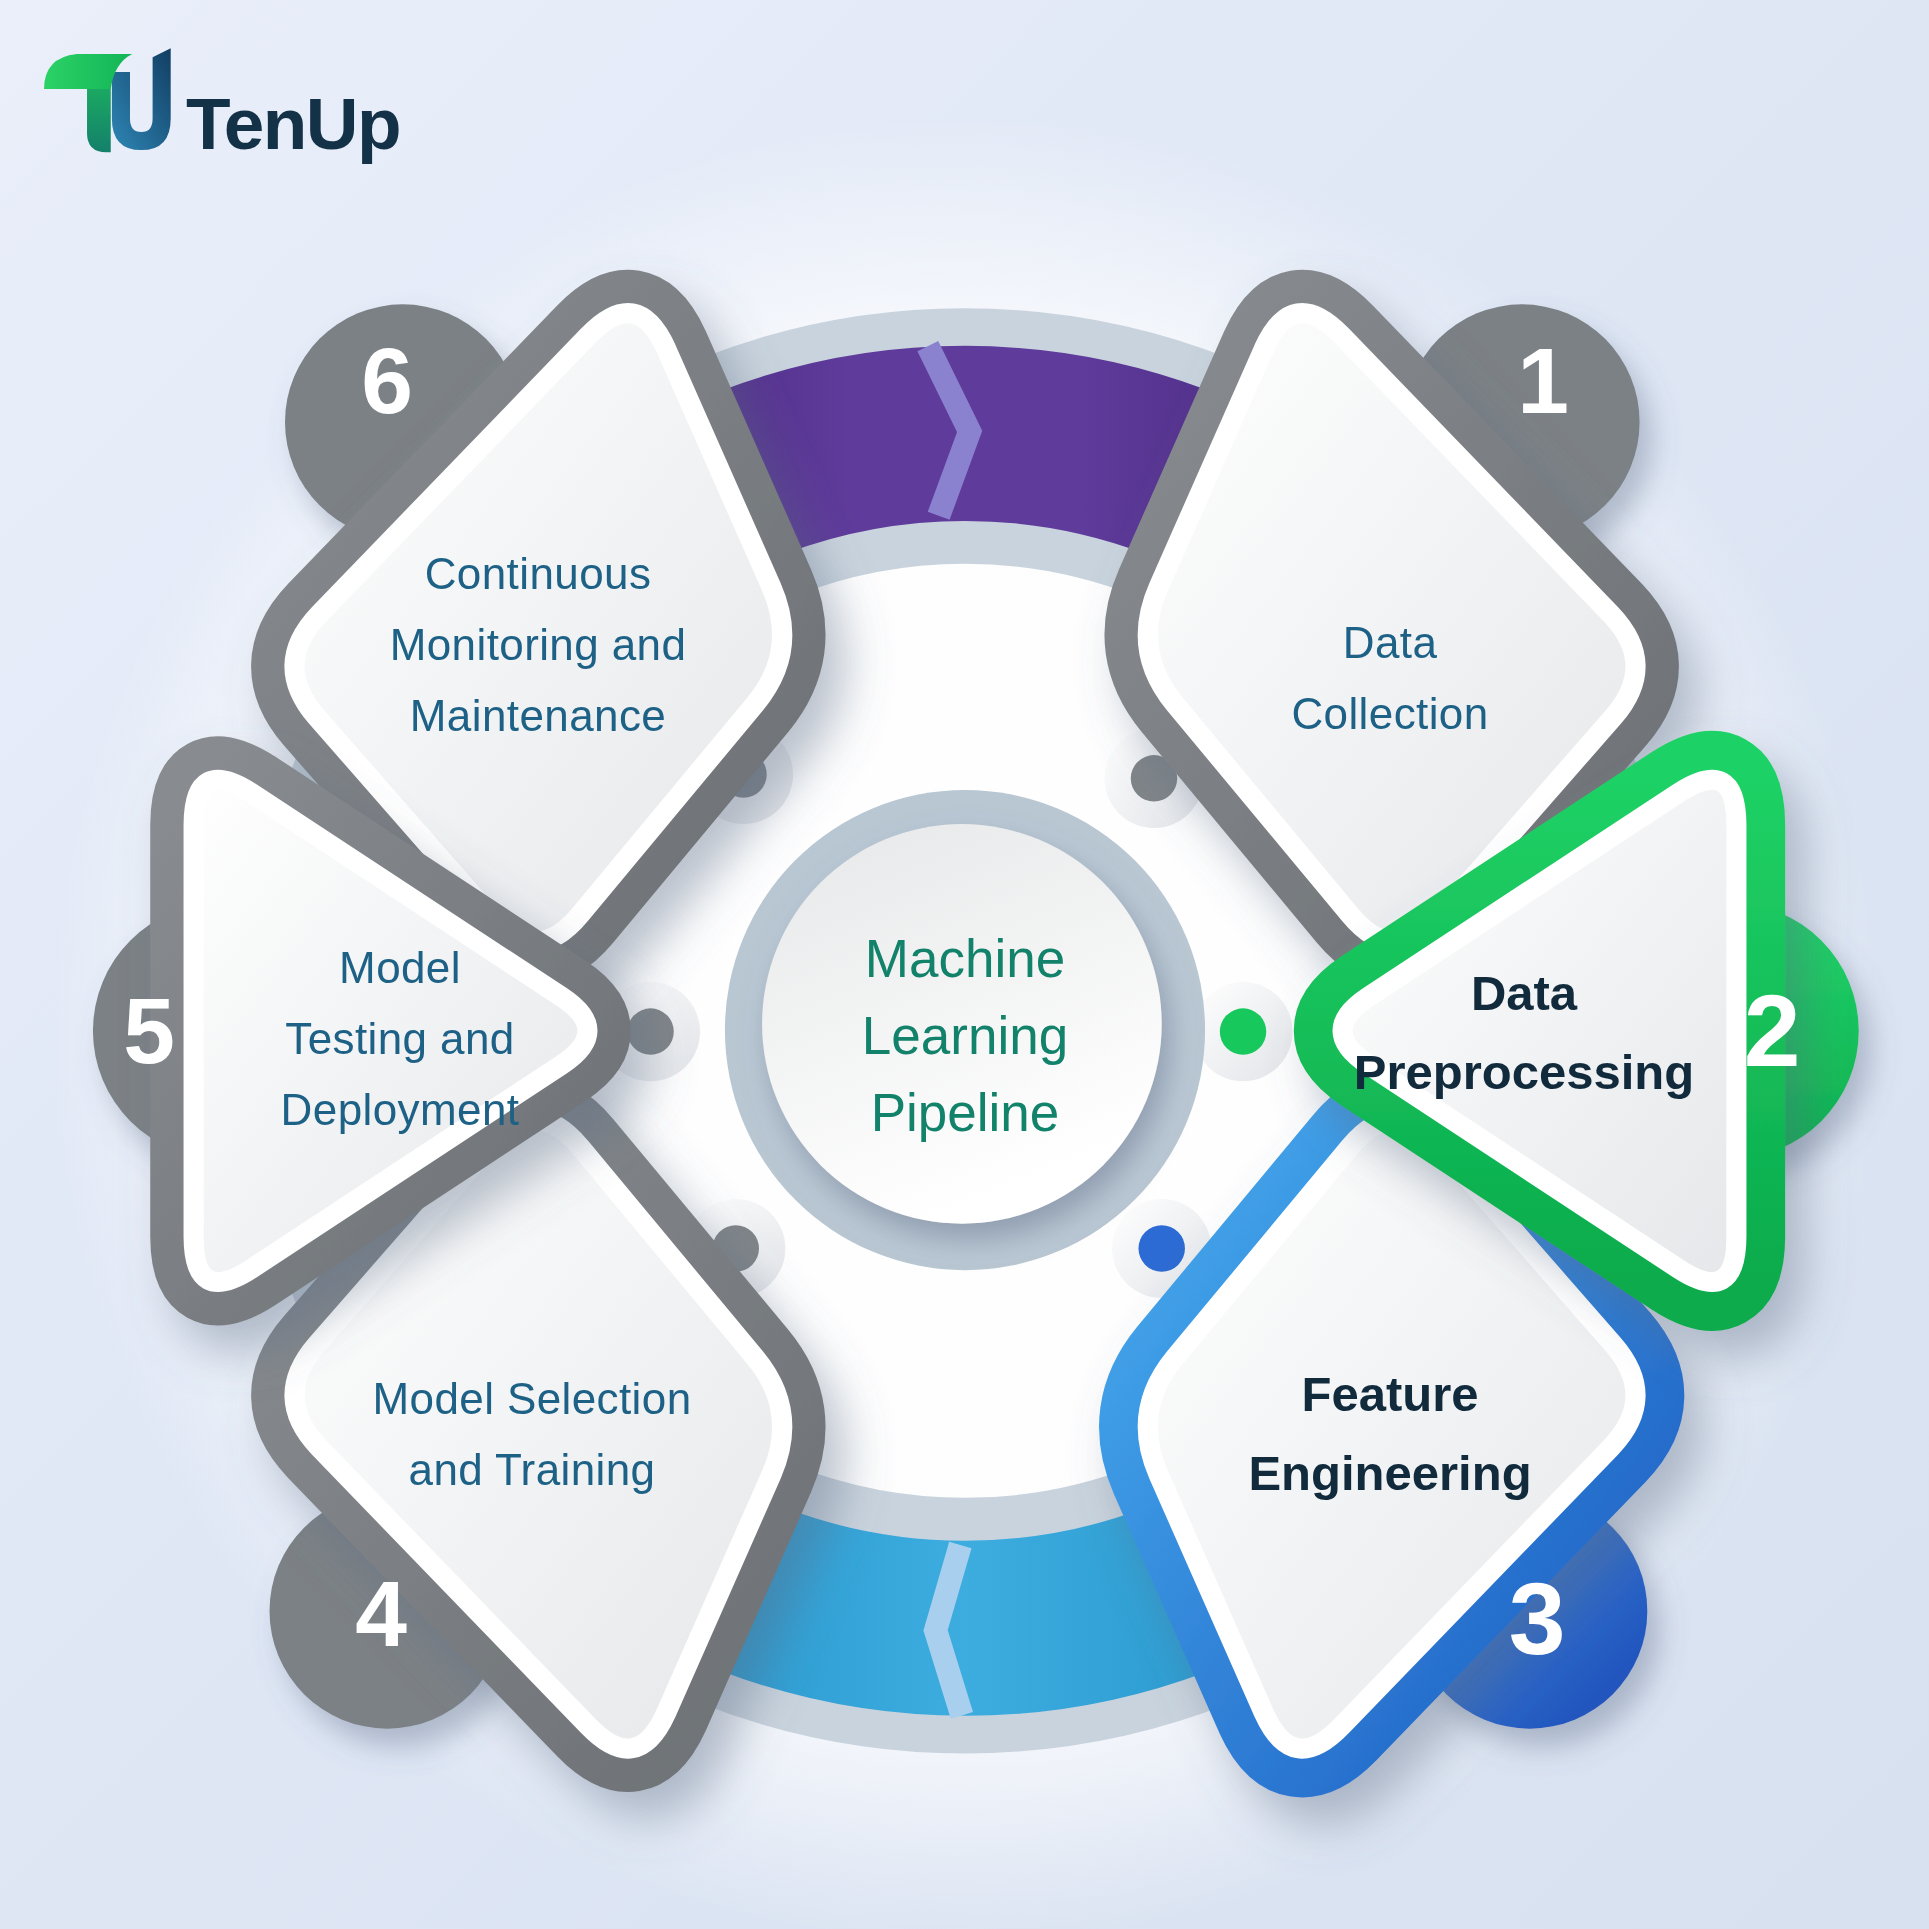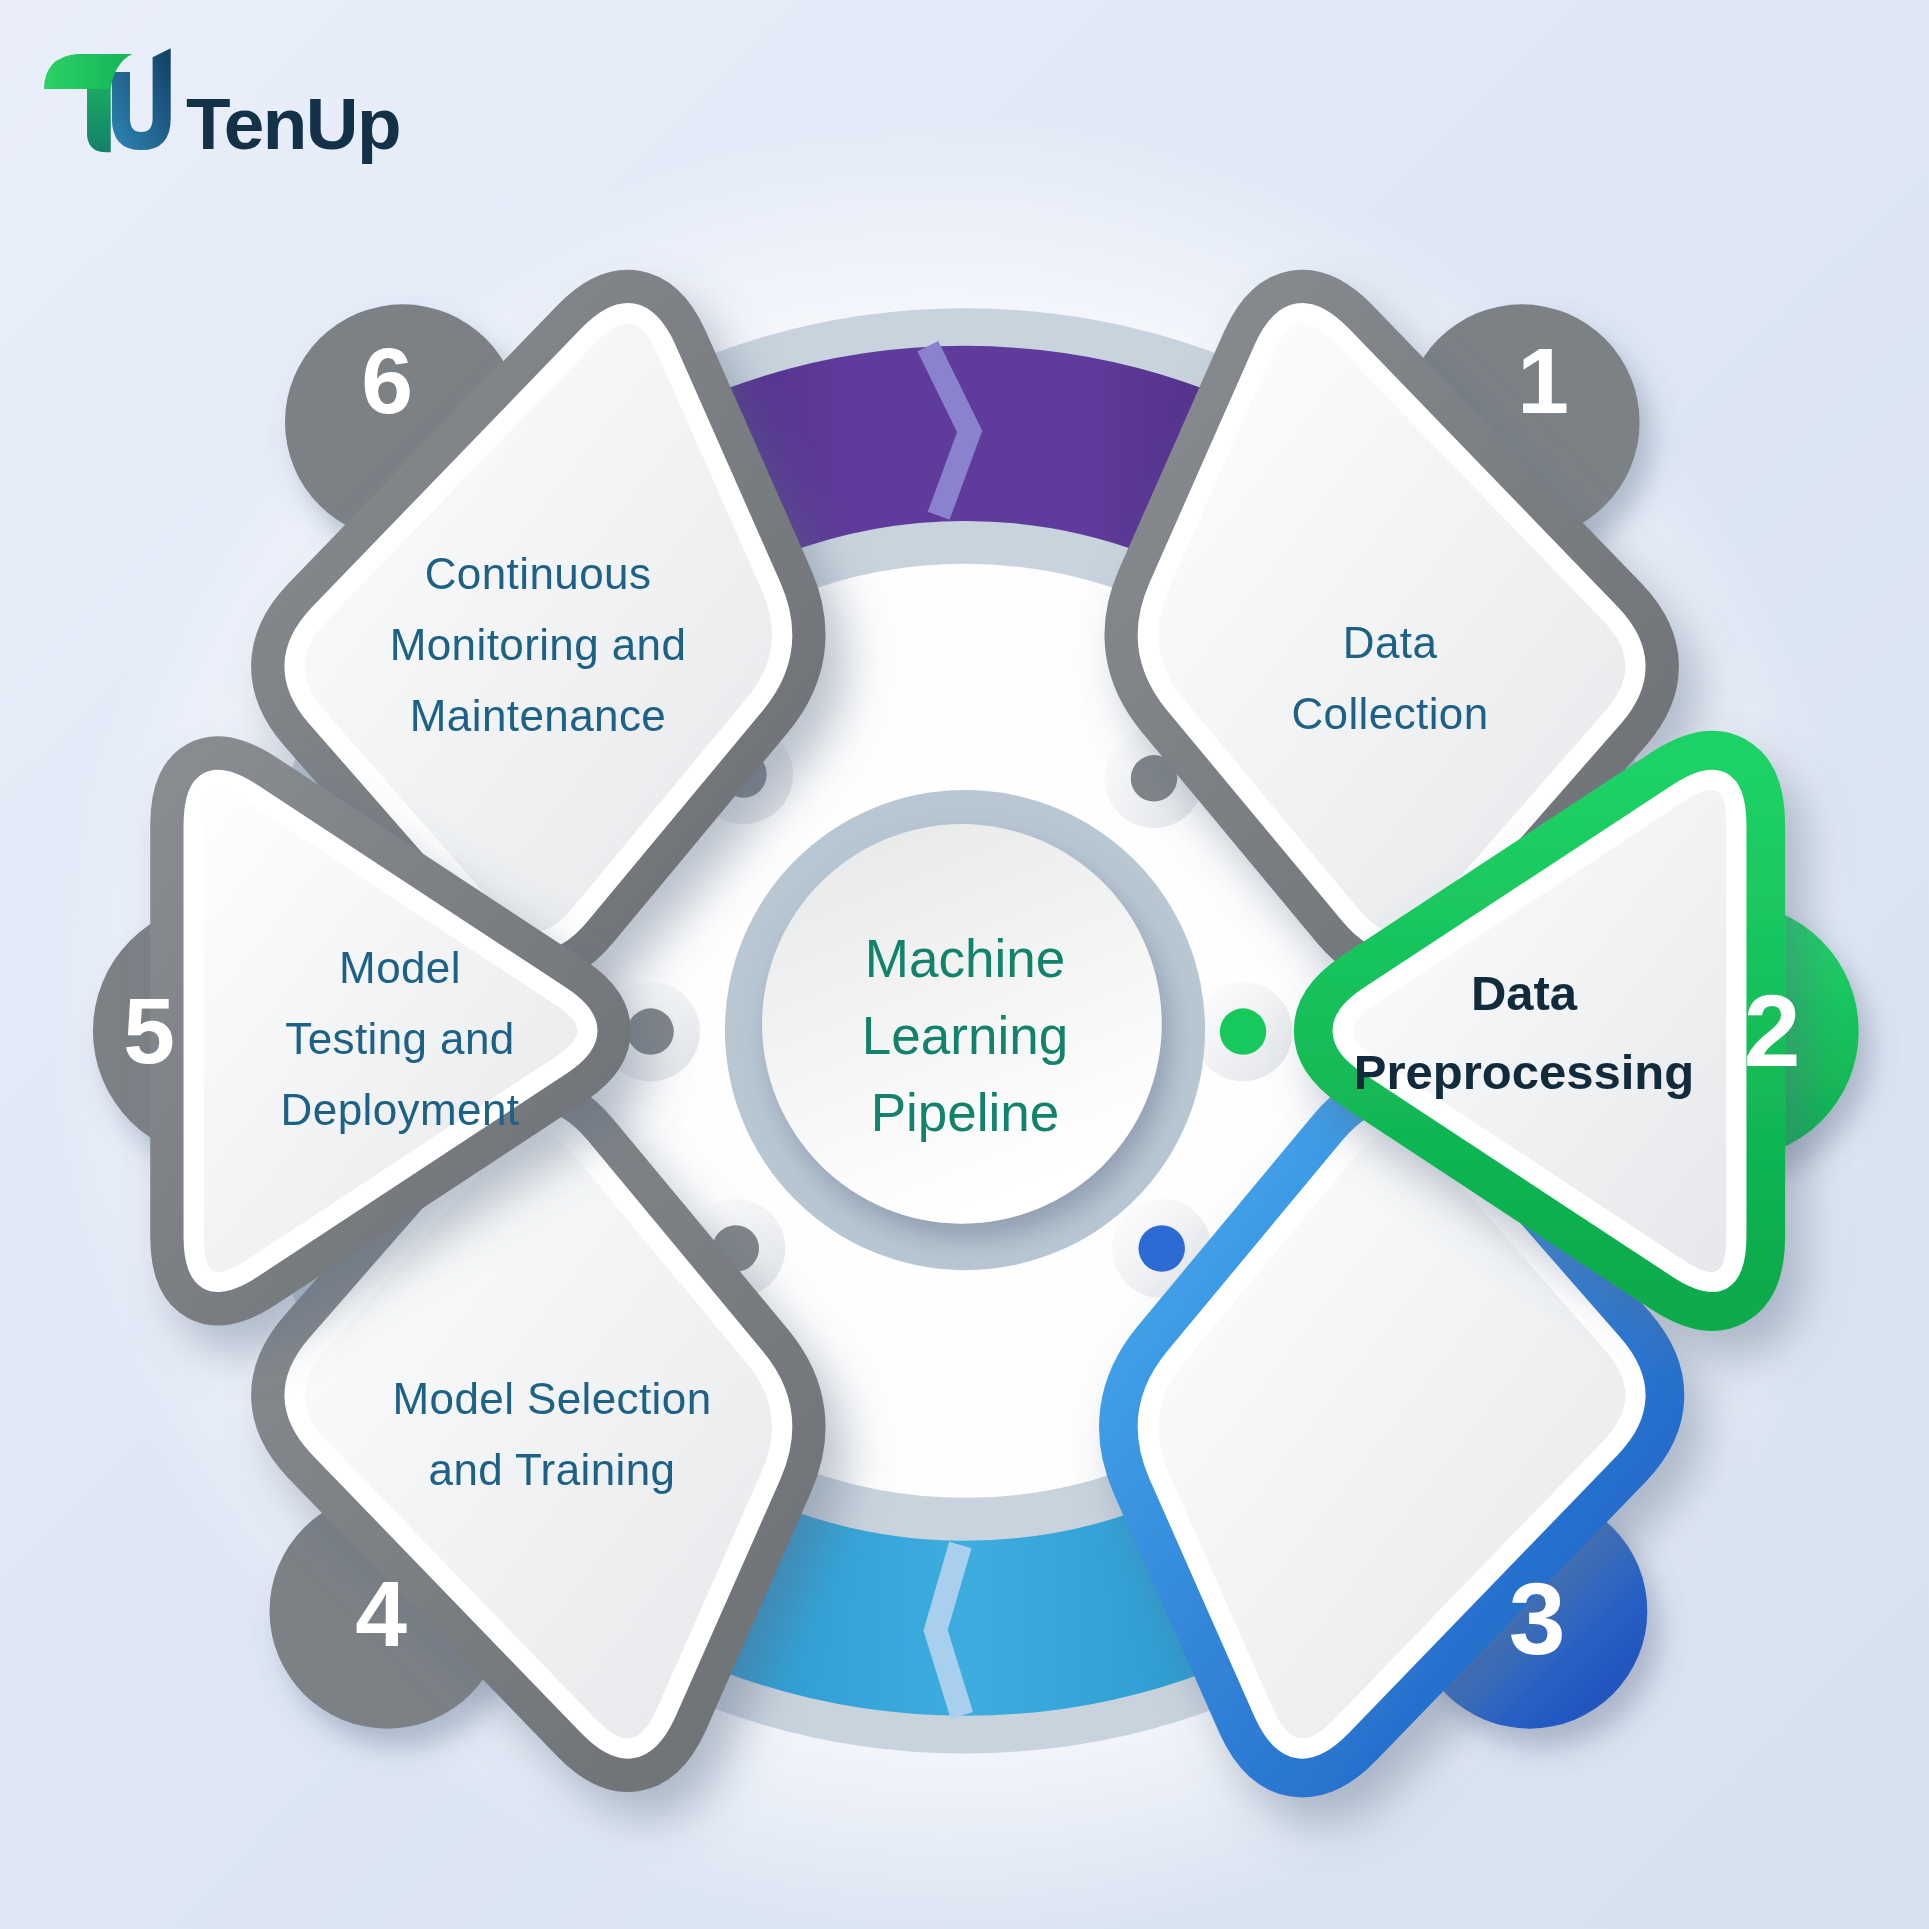--- a/index.html
+++ b/index.html
@@ -209,21 +209,23 @@
   <div class="brand-text">TenUp</div>
 
   <div class="center-label" style="left:965px;top:1035px">Machine
 Learning
 Pipeline</div>
 
   <div class="lbl" style="left:1390px;top:678px">Data
 Collection</div>
   <div class="lbl hl" style="left:1524px;top:1033px">Data
 Preprocessing</div>
-  <div class="lbl" style="left:552px;top:1434px">Model Selection
+  <div class="lbl hl" style="left:1390px;top:1434px">Feature
+Engineering</div>
+  <div class="lbl" style="left:532px;top:1434px">Model Selection
 and Training</div>
   <div class="lbl" style="left:538px;top:644px">Continuous
 Monitoring and
 Maintenance</div>
   <div class="lbl" style="left:400px;top:1038px">Model
 Testing and
 Deployment</div>
 
   <div class="numeral" style="left:1543px;top:381px">1</div>
   <div class="numeral big" style="left:1772px;top:1031px">2</div>

